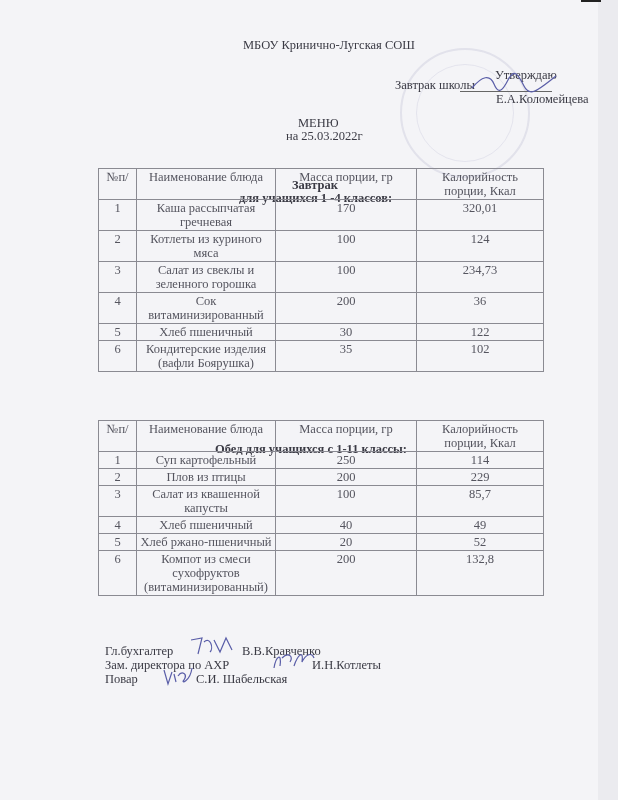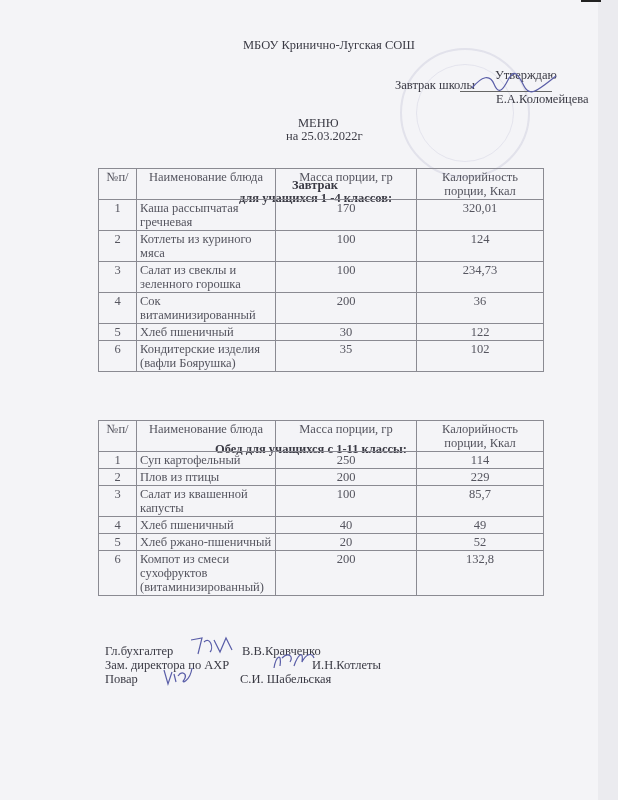--- a/index.html
+++ b/index.html
@@ -16,21 +16,21 @@
   .bold { font-weight:bold;margin-top:36px; }
   table {
     position:absolute; border-collapse:collapse; table-layout:fixed;
     font-size:12.5px; line-height:14px; color:#55555f;
   }
   td, th {
     border:1px solid #8a8a92; padding:1px 3px; vertical-align:top; font-weight:normal;
   }
   th { text-align:center; }
   td.num { text-align:center; }
-  td.name { text-align:left; }
+  td.name { text-align:center; }
   col.c1 { width:38px; } col.c2 { width:139px; } col.c3 { width:141px; } col.c4 { width:127px; }
   .stamp {
     position:absolute; left:400px; top:48px; width:130px; height:130px; border-radius:50%;
     border:2px solid rgba(170,170,200,0.25); box-sizing:border-box;
   }
   .stamp::after {
     content:""; position:absolute; left:14px; top:14px; right:14px; bottom:14px;
     border-radius:50%; border:1px solid rgba(170,170,200,0.22);
   }
   .sig { position:absolute; }
@@ -188,13 +188,13 @@
     </svg>
 </div>
 <div class="t" style="left:312px;top:658px;">И.Н.Котлеты</div>
 
 <div class="t" style="left:105px;top:672px;">Повар</div>
 <div class="sig" style="left:160px;top:662px;">
   <svg width="36" height="26">
       <path d="M4 8 L8 22 L12 10 M14 12 L16 20 M18 14 C22 8, 28 12, 24 18 C20 22, 30 20, 32 6" fill="none" stroke="#5a5ea8" stroke-width="1.2"></path>
     </svg>
 </div>
-<div class="t" style="left:196px;top:672px;margin-left:44px;">С.И. Шабельская</div>
+<div class="t" style="left:196px;top:672px;">С.И. Шабельская</div>
 
 </body></html>

